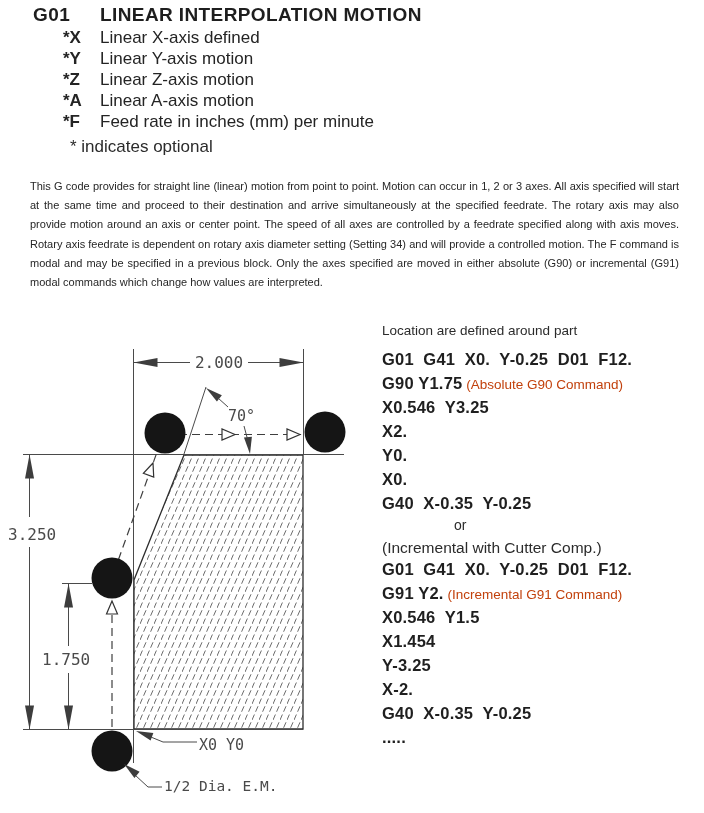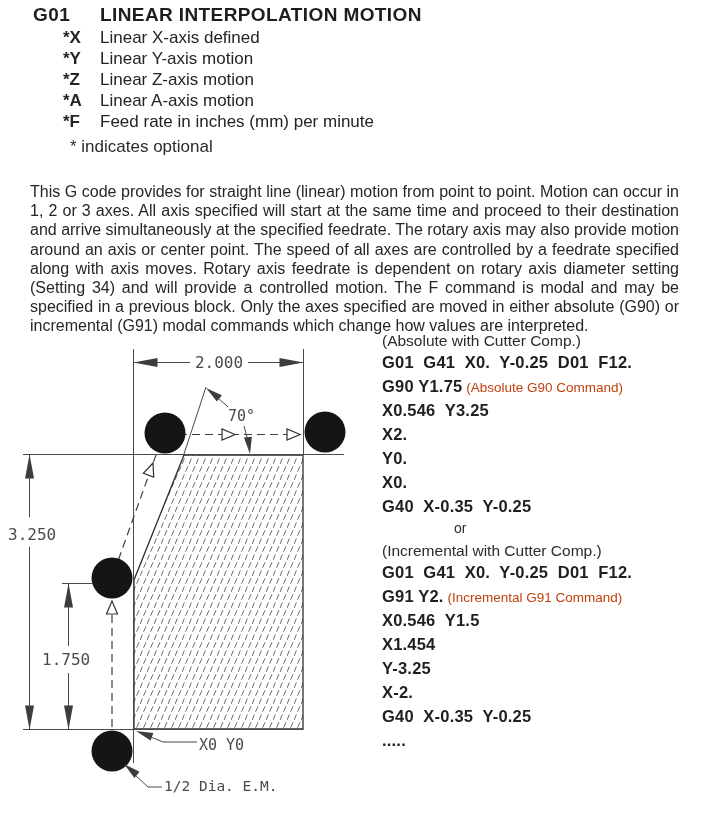--- a/index.html
+++ b/index.html
@@ -11,21 +11,21 @@
   .gheader { position:absolute; left:33px; top:4px; display:flex; font-weight:bold;
              font-size:19px; letter-spacing:0.4px; color:#1e1e1e; }
   .gheader .gcode { width:67px; }
   
   .params { position:absolute; left:63px; top:28px; }
   .param-row { display:flex; height:21px; font-size:17px; align-items:baseline; }
   .param-key { font-weight:bold; width:37px; }
   .optional-note { position:absolute; left:70px; top:137px; font-size:17px; color:#2b2b2b; }
   
   .description { position:absolute; left:30px; top:166px; width:649px;
-                 font-size:16px; line-height:19.2px; text-align:justify; color:#262626; }
+                 font-size:11px; line-height:19.2px; text-align:justify; color:#262626; }
   
   .example { position:absolute; left:382px; top:322px; width:322px; }
   .example-intro { font-size:13.5px; line-height:17px; color:#2b2b2b; margin-bottom:9px; }
   .block-header { font-size:15.5px; line-height:20px; color:#2b2b2b; }
   .code-line { font-size:16.5px; font-weight:bold; line-height:22px; white-space:pre;
                letter-spacing:0.2px; color:#1f1f1f; }
   .code-comment { font-weight:normal; font-size:13.5px; letter-spacing:0; color:#c2410c; }
   .separator { font-size:14px; line-height:18px; padding-left:72px; color:#2b2b2b; }
   .block2 { margin-top:4px; }
   
@@ -134,23 +134,23 @@
     <text class="dimtext" x="219" y="368" font-size="16" text-anchor="middle">2.000</text>
     <text class="dimtext" x="8" y="540" font-size="16">3.250</text>
     <text class="dimtext" x="42" y="665" font-size="16">1.750</text>
     <text class="dimtext" x="228" y="421" font-size="15">70°</text>
     <text class="dimtext" x="199" y="750" font-size="15">X0 Y0</text>
     <text class="dimtext" x="164" y="791" font-size="14.5">1/2 Dia. E.M.</text>
   </svg>
 
   <div class="example">
     <div class="example-intro">
+      <div>Location are defined around part</div>
     </div>
 
-    <div class="block-header">(Absolute with Cutter Comp.)</div>
     <div class="code-line"><span>G01  G41  X0.  Y-0.25  D01  F12.</span><span class="code-comment"></span></div>
     <div class="code-line"><span>G90 Y1.75</span><span class="code-comment"> (Absolute G90 Command)</span></div>
     <div class="code-line"><span>X0.546  Y3.25</span><span class="code-comment"></span></div>
     <div class="code-line"><span>X2.</span><span class="code-comment"></span></div>
     <div class="code-line"><span>Y0.</span><span class="code-comment"></span></div>
     <div class="code-line"><span>X0.</span><span class="code-comment"></span></div>
     <div class="code-line"><span>G40  X-0.35  Y-0.25</span><span class="code-comment"></span></div>
 
     <div class="separator">or</div>
 

